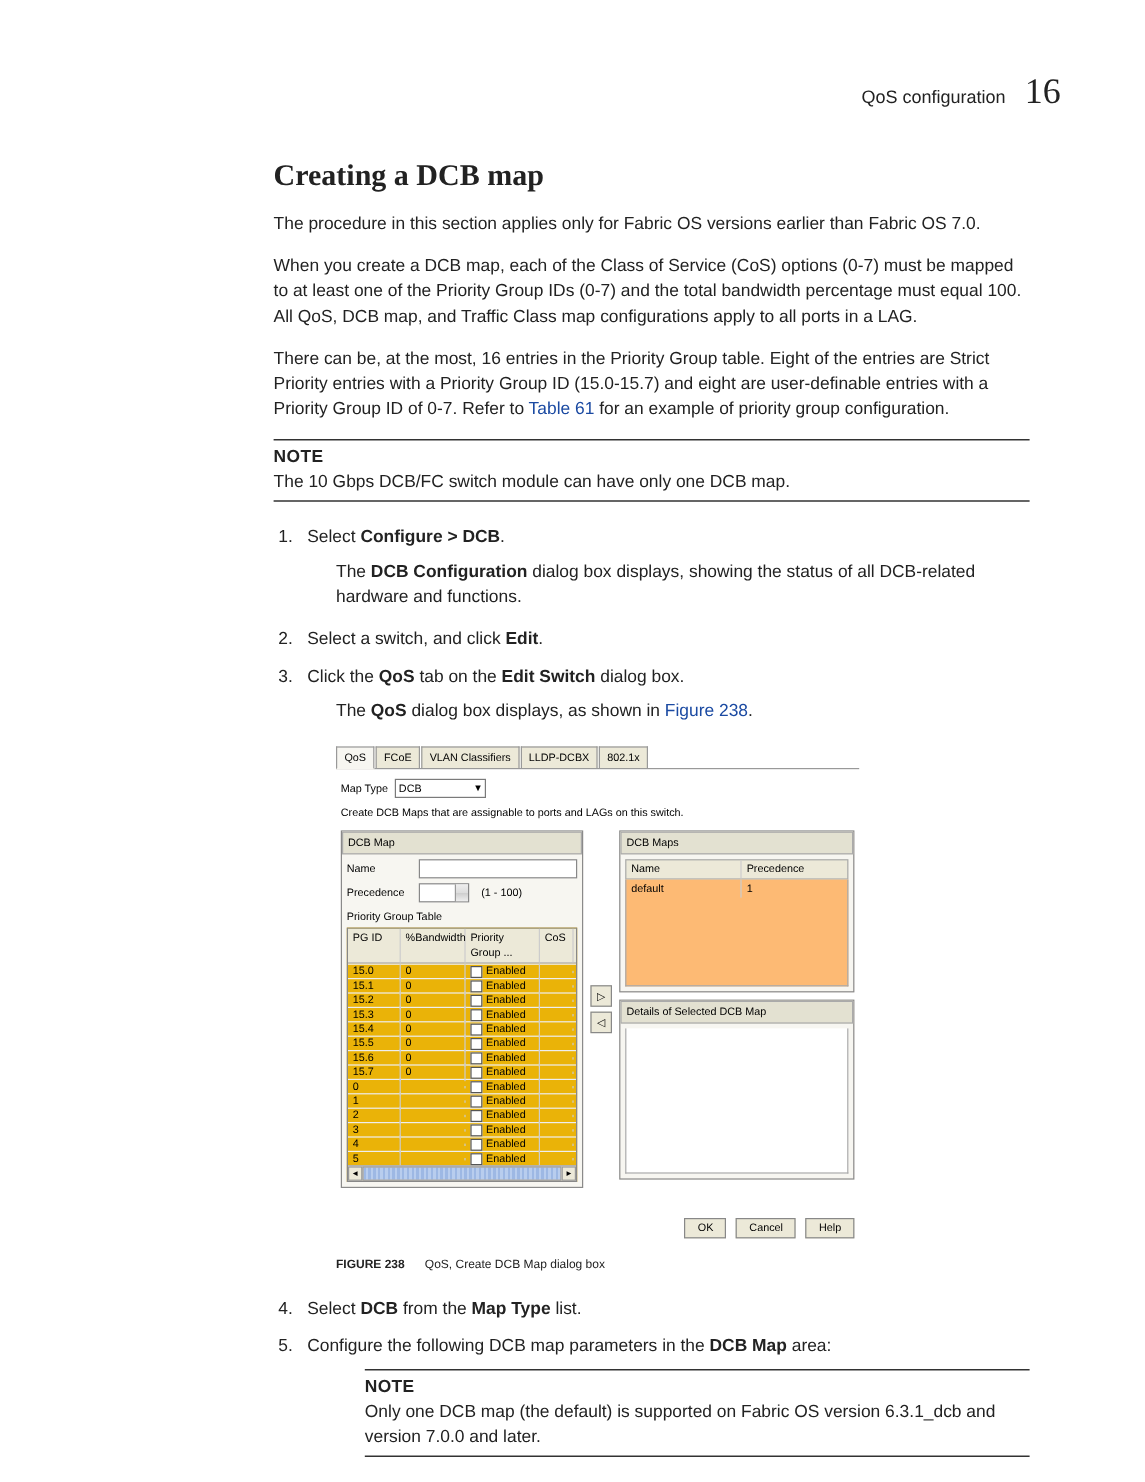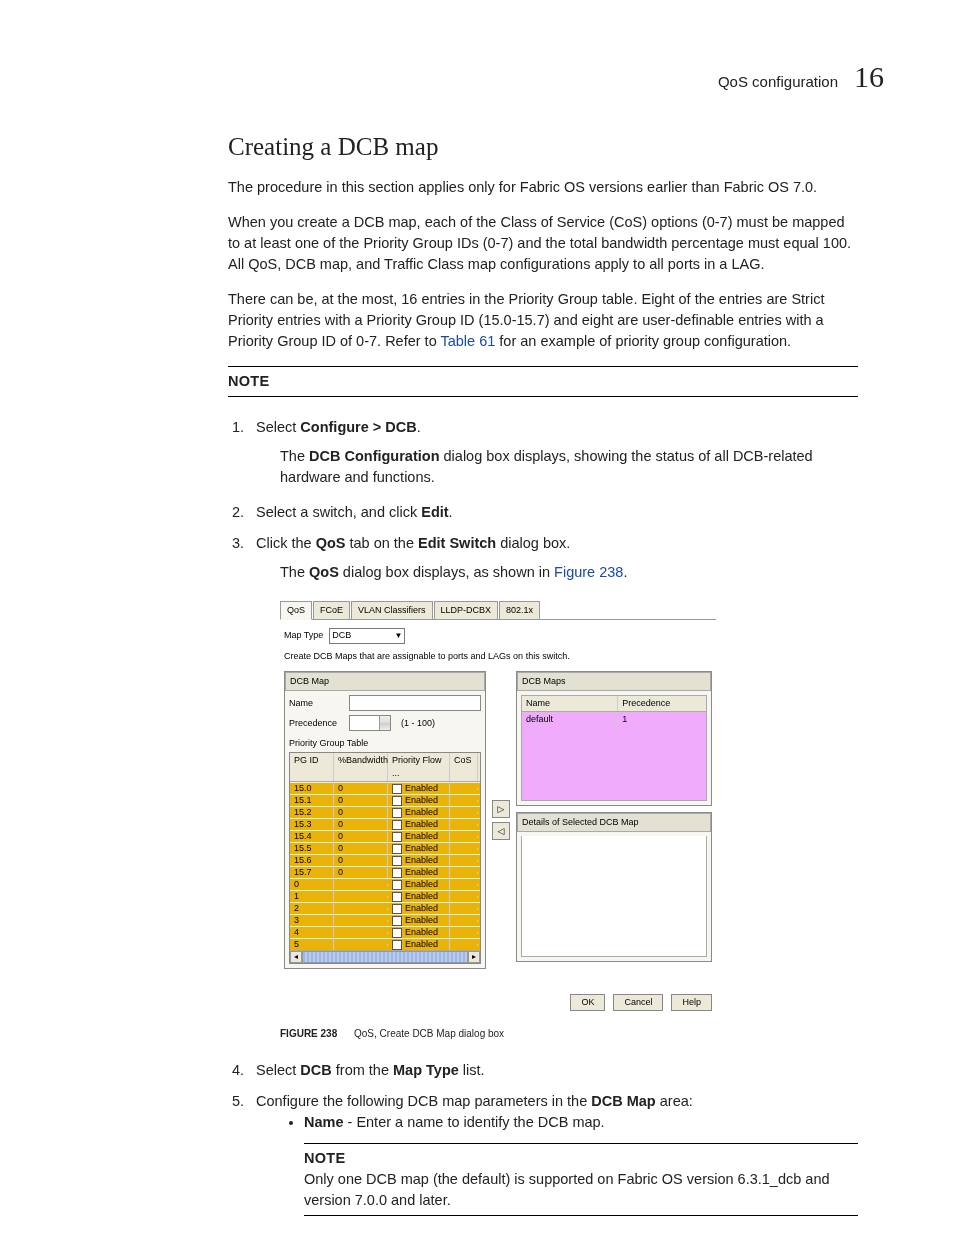--- a/index.html
+++ b/index.html
@@ -23,21 +23,21 @@
     justify-content: flex-end;
     align-items: baseline;
     gap: 16px;
     margin-bottom: 28px;
   }
   .header-topic { font-size: 15px; }
   .header-num { font-size: 30px; font-family: Georgia, 'Times New Roman', serif; }
   .content { margin-left: 158px; margin-right: 26px; }
   h2.section {
     font-family: Georgia, 'Times New Roman', serif;
-    font-weight: normal;
+    font-weight: bold;
     font-size: 25px;
     margin: 30px 0 12px 0;
   }
   p { margin: 0 0 14px 0; }
   hr.rule { border: none; border-top: 1px solid #000; margin: 4px 0; }
   .note-block { margin: 10px 0 20px 0; }
   .note-label {
     font-weight: bold;
     font-family: Arial, sans-serif;
     letter-spacing: 0.3px;
@@ -158,21 +158,21 @@
      height: 12px; background:#ddd; display:flex; align-items:center;
      border-top:1px solid #aaa; justify-content:space-between;
   }
   .scroll-h span { background:#ece9d8; border:1px solid #999; width:10px; height:10px; display:flex;align-items:center;justify-content:center;font-size:8px;}
   .scroll-h .gap { flex:1; background: repeating-linear-gradient(90deg,#9db8e4 0,#9db8e4 2px,#b8cdee 2px,#b8cdee 4px); height:10px; border:1px solid #999;}
 
   .maps-head { display:flex; background:#ece9d8; border:1px solid #aaa; }
   .maps-head div { padding: 1px 4px; font-size:9px; }
   .m1 { width: 94px; border-right:1px solid #ccc; }
   .m2 { width: 86px; }
-  .maps-body { border:1px solid #aaa; border-top:none; background:#f0abfc; height: 88px; }
+  .maps-body { border:1px solid #aaa; border-top:none; background:#fdba74; height: 88px; }
   .maps-row { display:flex; font-size:9px; }
   .maps-row div { padding: 1px 4px; }
 
   .details-body { border:1px solid #aaa; border-top:none; background:#fff; height: 120px; }
 
   .dlg-bottom { display:flex; justify-content:flex-end; gap:8px; margin-top:25px; }
   .dlg-btn {
     border:1px solid #888; background:#ece9d8; font-size:9px;
     padding: 1px 10px; font-family: Tahoma, sans-serif;
   }
@@ -196,20 +196,21 @@
 
     <p>The procedure in this section applies only for Fabric OS versions earlier than Fabric OS 7.0.</p>
     <p>When you create a DCB map, each of the Class of Service (CoS) options (0-7) must be mapped to at least one of the Priority Group IDs (0-7) and the total bandwidth percentage must equal 100. All QoS, DCB map, and Traffic Class map configurations apply to all ports in a LAG.</p>
     <p>
       <span>There can be, at the most, 16 entries in the Priority Group table. Eight of the entries are Strict Priority entries with a Priority Group ID (15.0-15.7) and eight are user-definable entries with a Priority Group ID of 0-7. Refer to </span><span class="link">Table 61</span><span> for an example of priority group configuration.</span>
     </p>
 
     <div class="note-block">
       <hr class="rule">
       <span class="note-label">NOTE</span><br>
+      <span>The 10 Gbps DCB/FC switch module can have only one DCB map.</span>
       <hr class="rule">
     </div>
 
     <ol class="steps">
       <li>
         <span>Select </span><span class="bold">Configure &gt; DCB</span><span>.</span>
         <p class="step-indent" style="margin-top:8px;">
           <span>The </span><span class="bold">DCB Configuration</span><span> dialog box displays, showing the status of all DCB-related hardware and functions.</span>
         </p>
       </li>
@@ -254,21 +255,21 @@
                   <span class="spinner">
                       <span>1</span>
                     </span>
                   <span>(1 - 100)</span>
                 </div>
                 <div class="subhdr">Priority Group Table</div>
                 <div class="pg-wrap">
                   <div class="pg-head">
                     <div class="c1">PG ID</div>
                     <div class="c2">%Bandwidth</div>
-                    <div class="c3">Priority Flow ...</div>
+                    <div class="c3">Priority Group ...</div>
                     <div class="c4">CoS</div>
                   </div>
                   <div class="pg-body" id="pg-body">
                       <div class="pg-row">
                         <div class="c1">15.0</div>
                         <div class="c2">0</div>
                         <div class="c3"><span class="cb"></span>Enabled</div>
                         <div class="c4"></div>
                       </div>
                       <div class="pg-row">
@@ -396,25 +397,20 @@
           <span>FIGURE 238</span>
           <span class="cap-title">QoS, Create DCB Map dialog box</span>
         </div>
       </li>
 
       <li>
         <span>Select </span><span class="bold">DCB</span><span> from the </span><span class="bold">Map Type</span><span> list.</span>
       </li>
       <li>
         <span>Configure the following DCB map parameters in the </span><span class="bold">DCB Map</span><span> area:</span>
-        <ul class="bullet">
-          <li>
-            <span class="bold">Name</span><span> - Enter a name to identify the DCB map.</span>
-          </li>
-        </ul>
         <div class="inner-note note-block">
           <hr class="rule">
           <span class="note-label">NOTE</span><br>
           <span class="note-body">Only one DCB map (the default) is supported on Fabric OS version 6.3.1_dcb and version 7.0.0 and later.</span>
           <hr class="rule">
         </div>
       </li>
     </ol>
   </div>
 </div>

